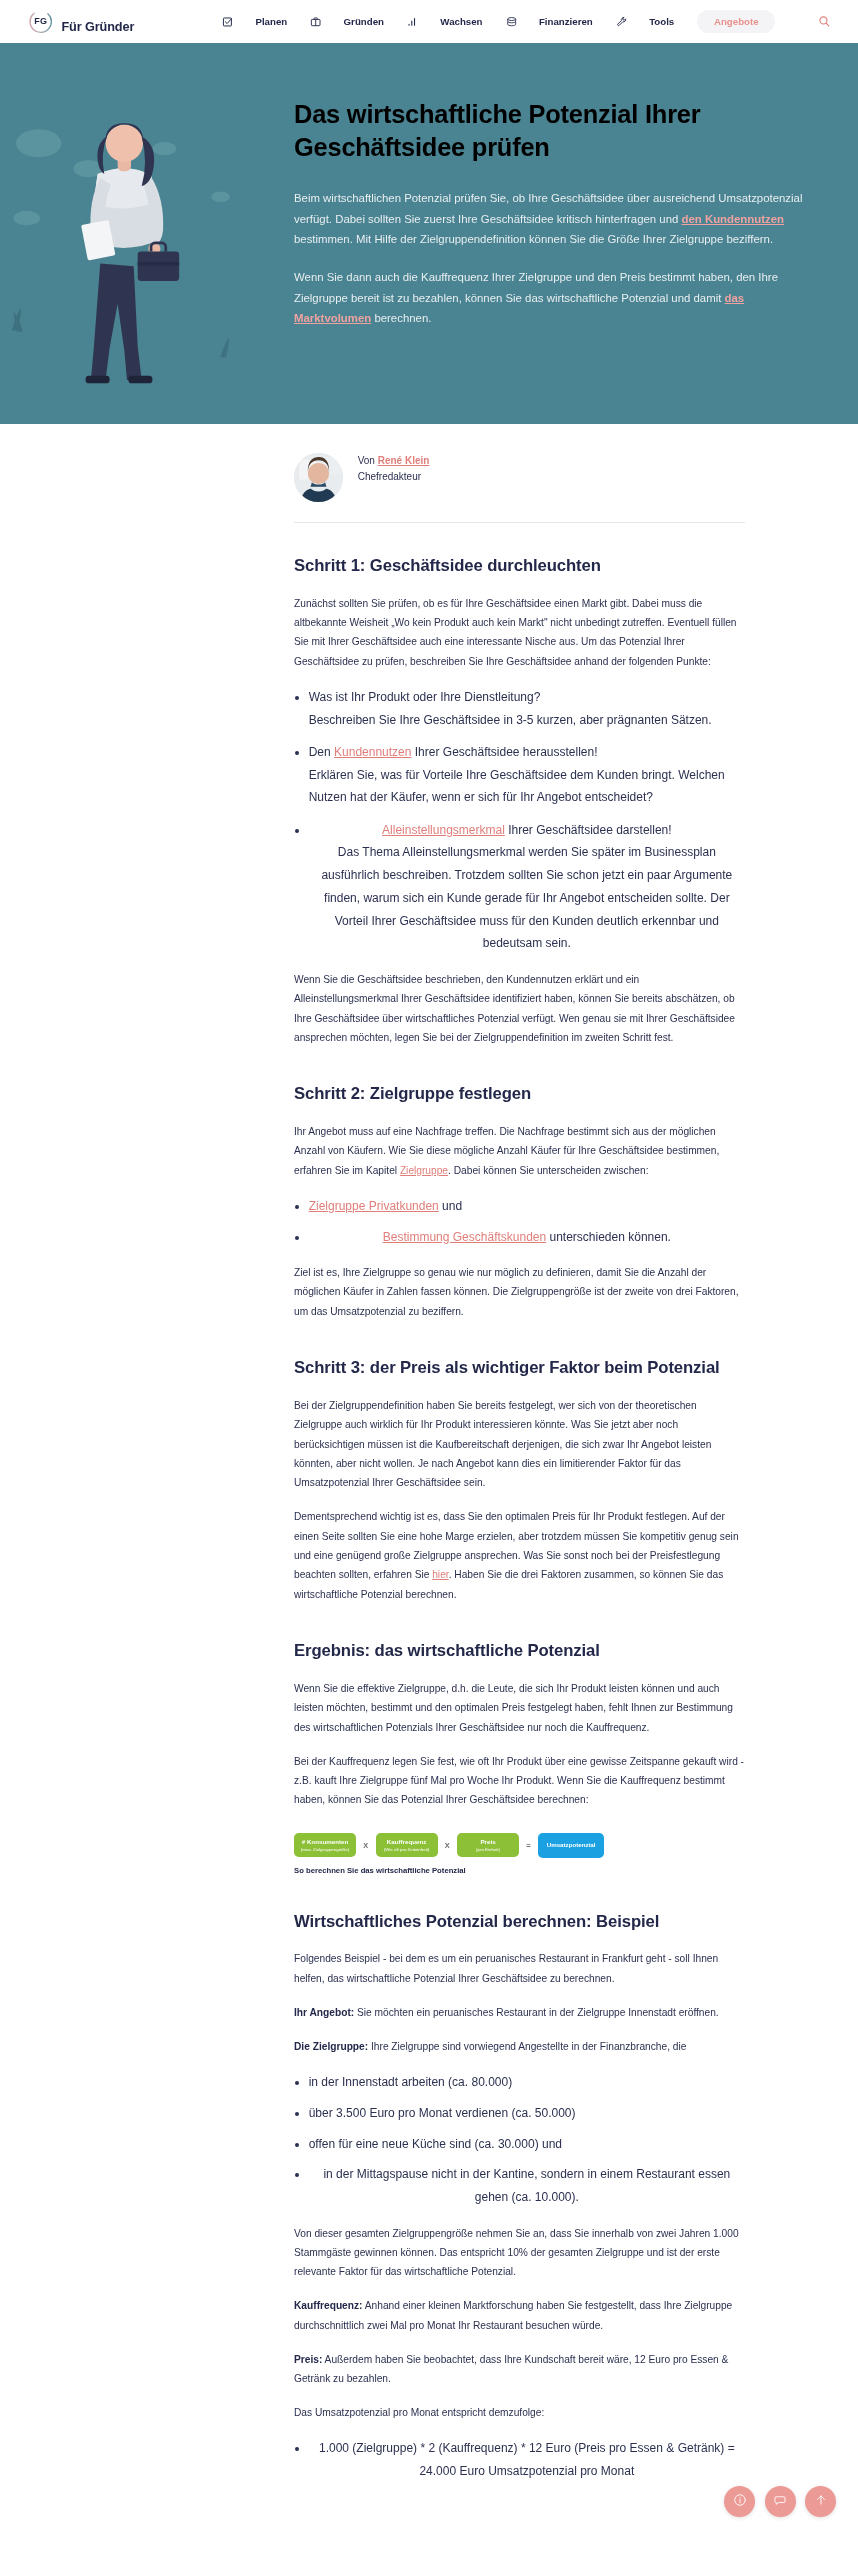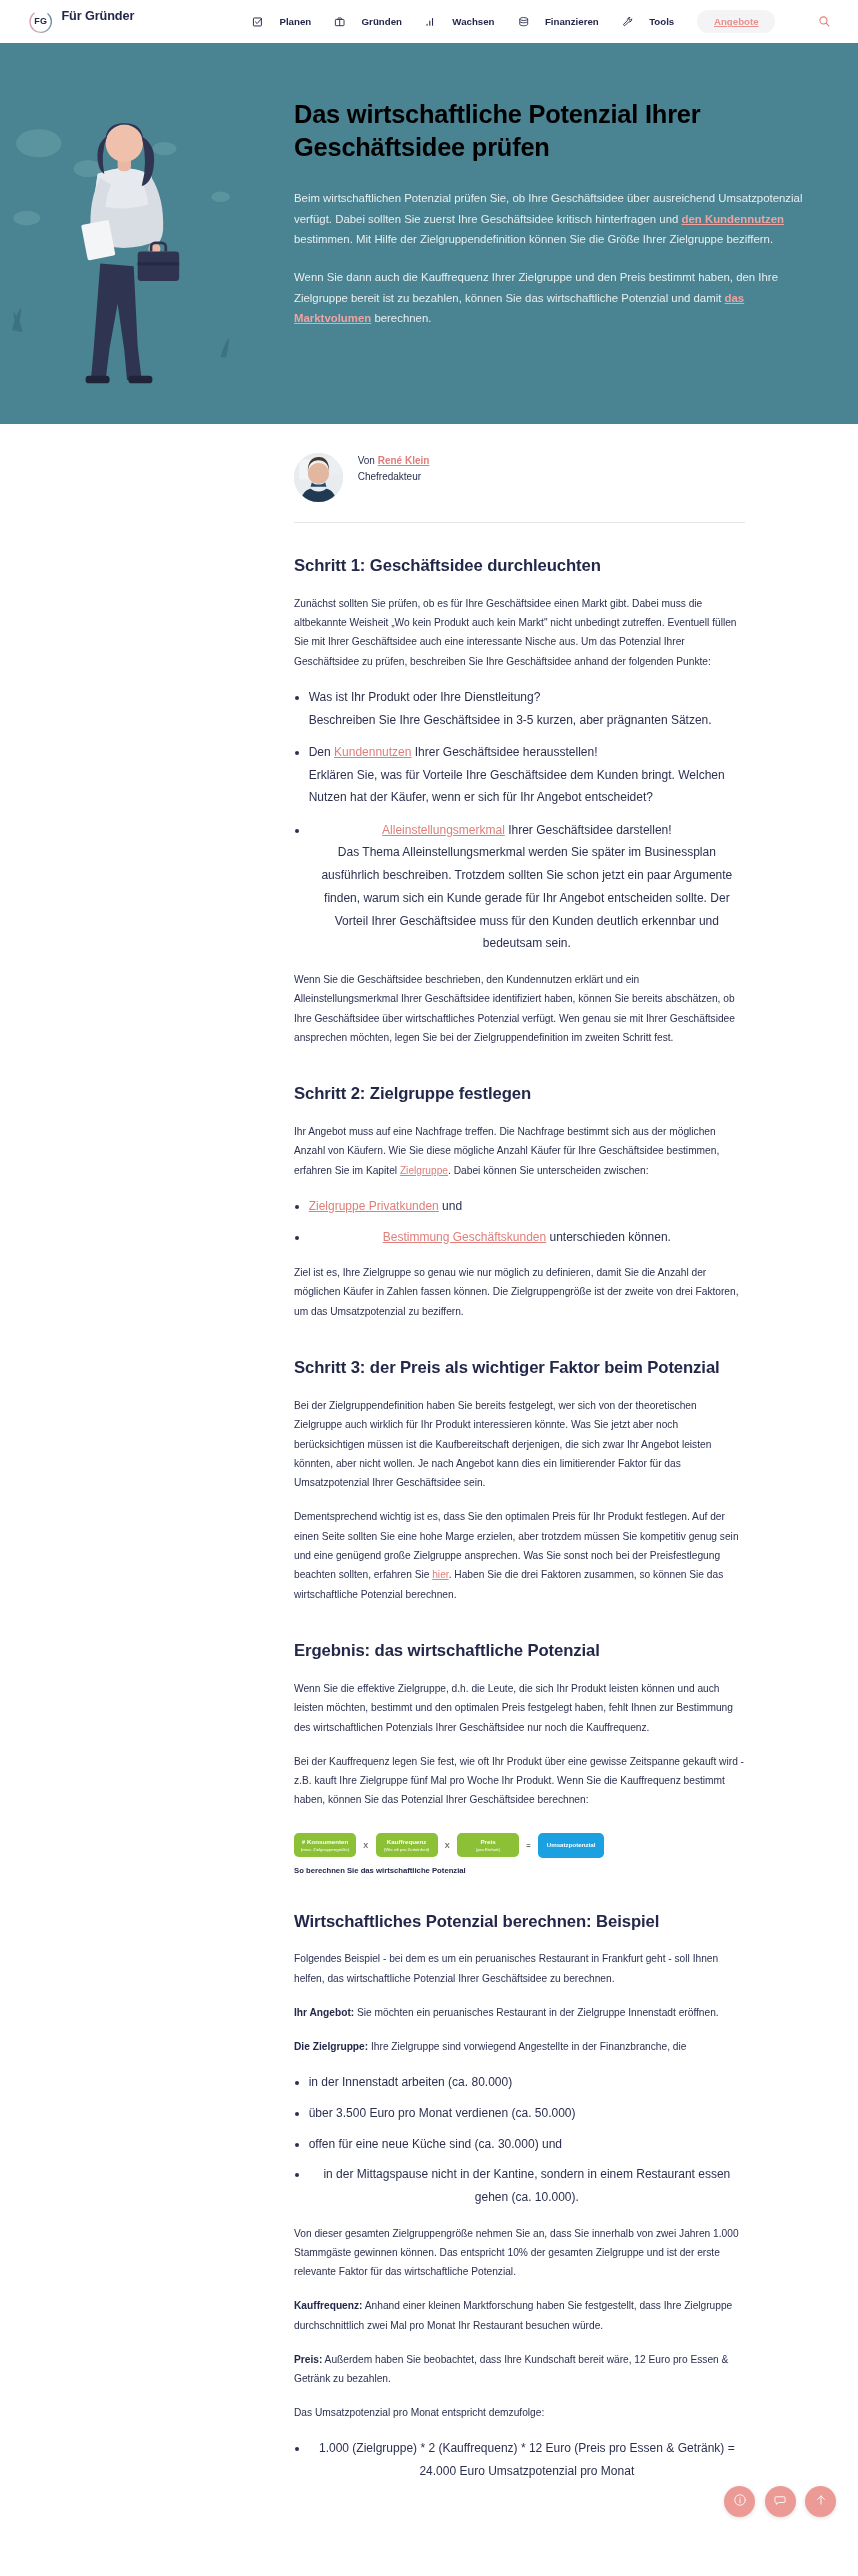--- a/index.html
+++ b/index.html
@@ -16,50 +16,49 @@
   
   .topnav {
     height: 43px;
     background: #ffffff;
     display: flex;
     align-items: center;
     padding: 0 28px;
     position: relative;
     z-index: 40;
   }
-  .brand { display: flex; align-items: flex-start; gap: 8px; }
+  .brand { display: flex; align-items: flex-end; gap: 8px; }
   .brand-mark {
     width: 25.4px; height: 25.4px; border-radius: 50%;
     position: relative;
     display: flex; align-items: center; justify-content: center;
     flex: none;
   }
   .brand-mark svg { position: absolute; inset: 0; }
   .brand-mark span {
     font-size: 9px; font-weight: 700; color: #23284a; letter-spacing: 0.1px;
     position: relative; z-index: 2;
   }
   .brand-name {
     font-size: 12.7px; font-weight: 700; color: #23284a; letter-spacing: -0.1px;
   }
   .nav-items {
     display: flex; align-items: center; gap: 23px;
     margin-left: auto; margin-right: 0;
   }
   .nav-item {
-    display: flex; align-items: center; gap: 16px;
+    display: flex; align-items: center; gap: 22px;
     font-size: 9.7px; font-weight: 700; color: #23284a;
     cursor: pointer; white-space: nowrap;
   }
   .nav-item svg { flex: none; display: block; }
   .nav-cta {
     padding: 6px 16.7px; border-radius: 16px; background: #f4f4f6;
     font-size: 9.7px; font-weight: 700; color: #e9908c; cursor: pointer;
     white-space: nowrap;
-    text-decoration: underline;
   }
   .nav-search { margin-left: 20px; cursor: pointer; display: flex; align-items: center; }
 
   
   .hero {
     background: #4a8391;
     position: relative;
     min-height: 381px;
     overflow: hidden;
   }

